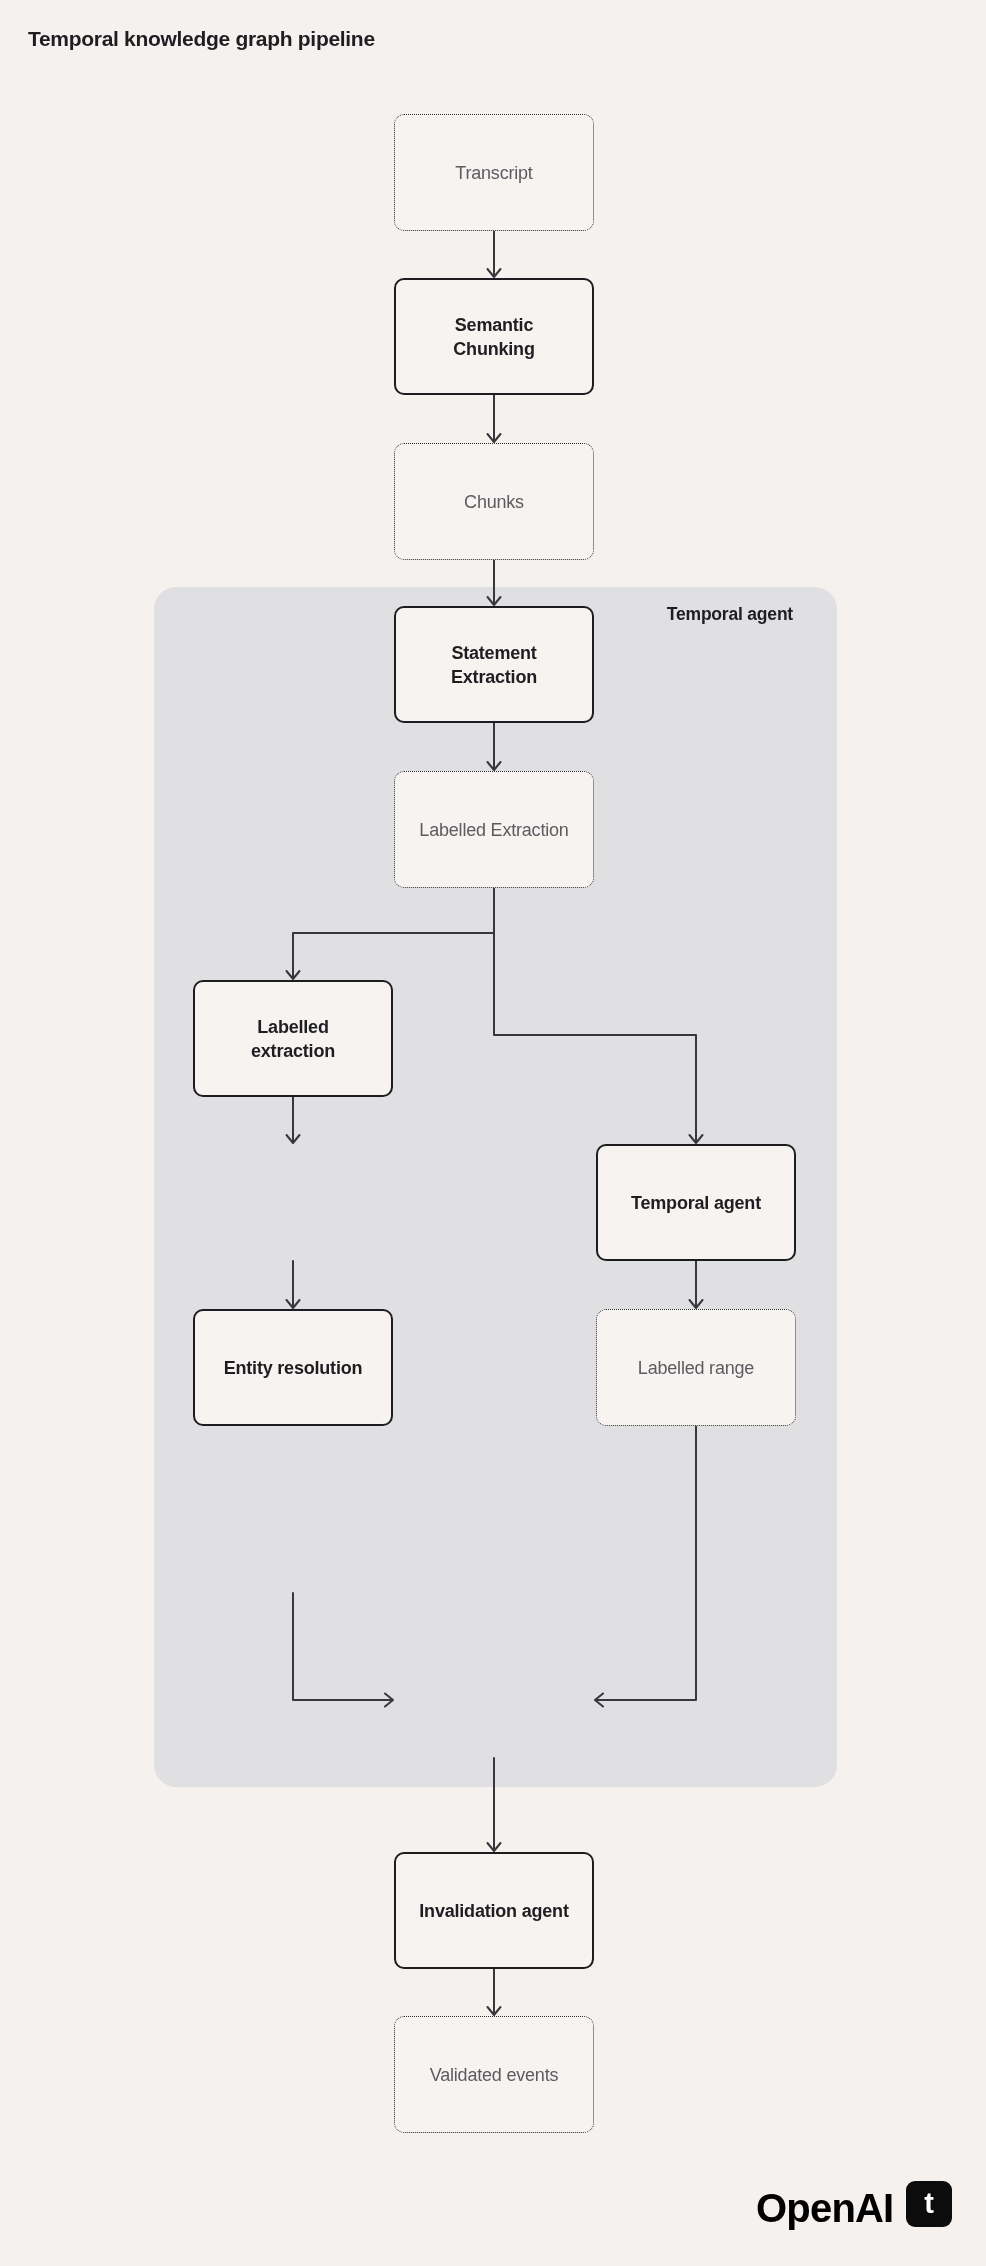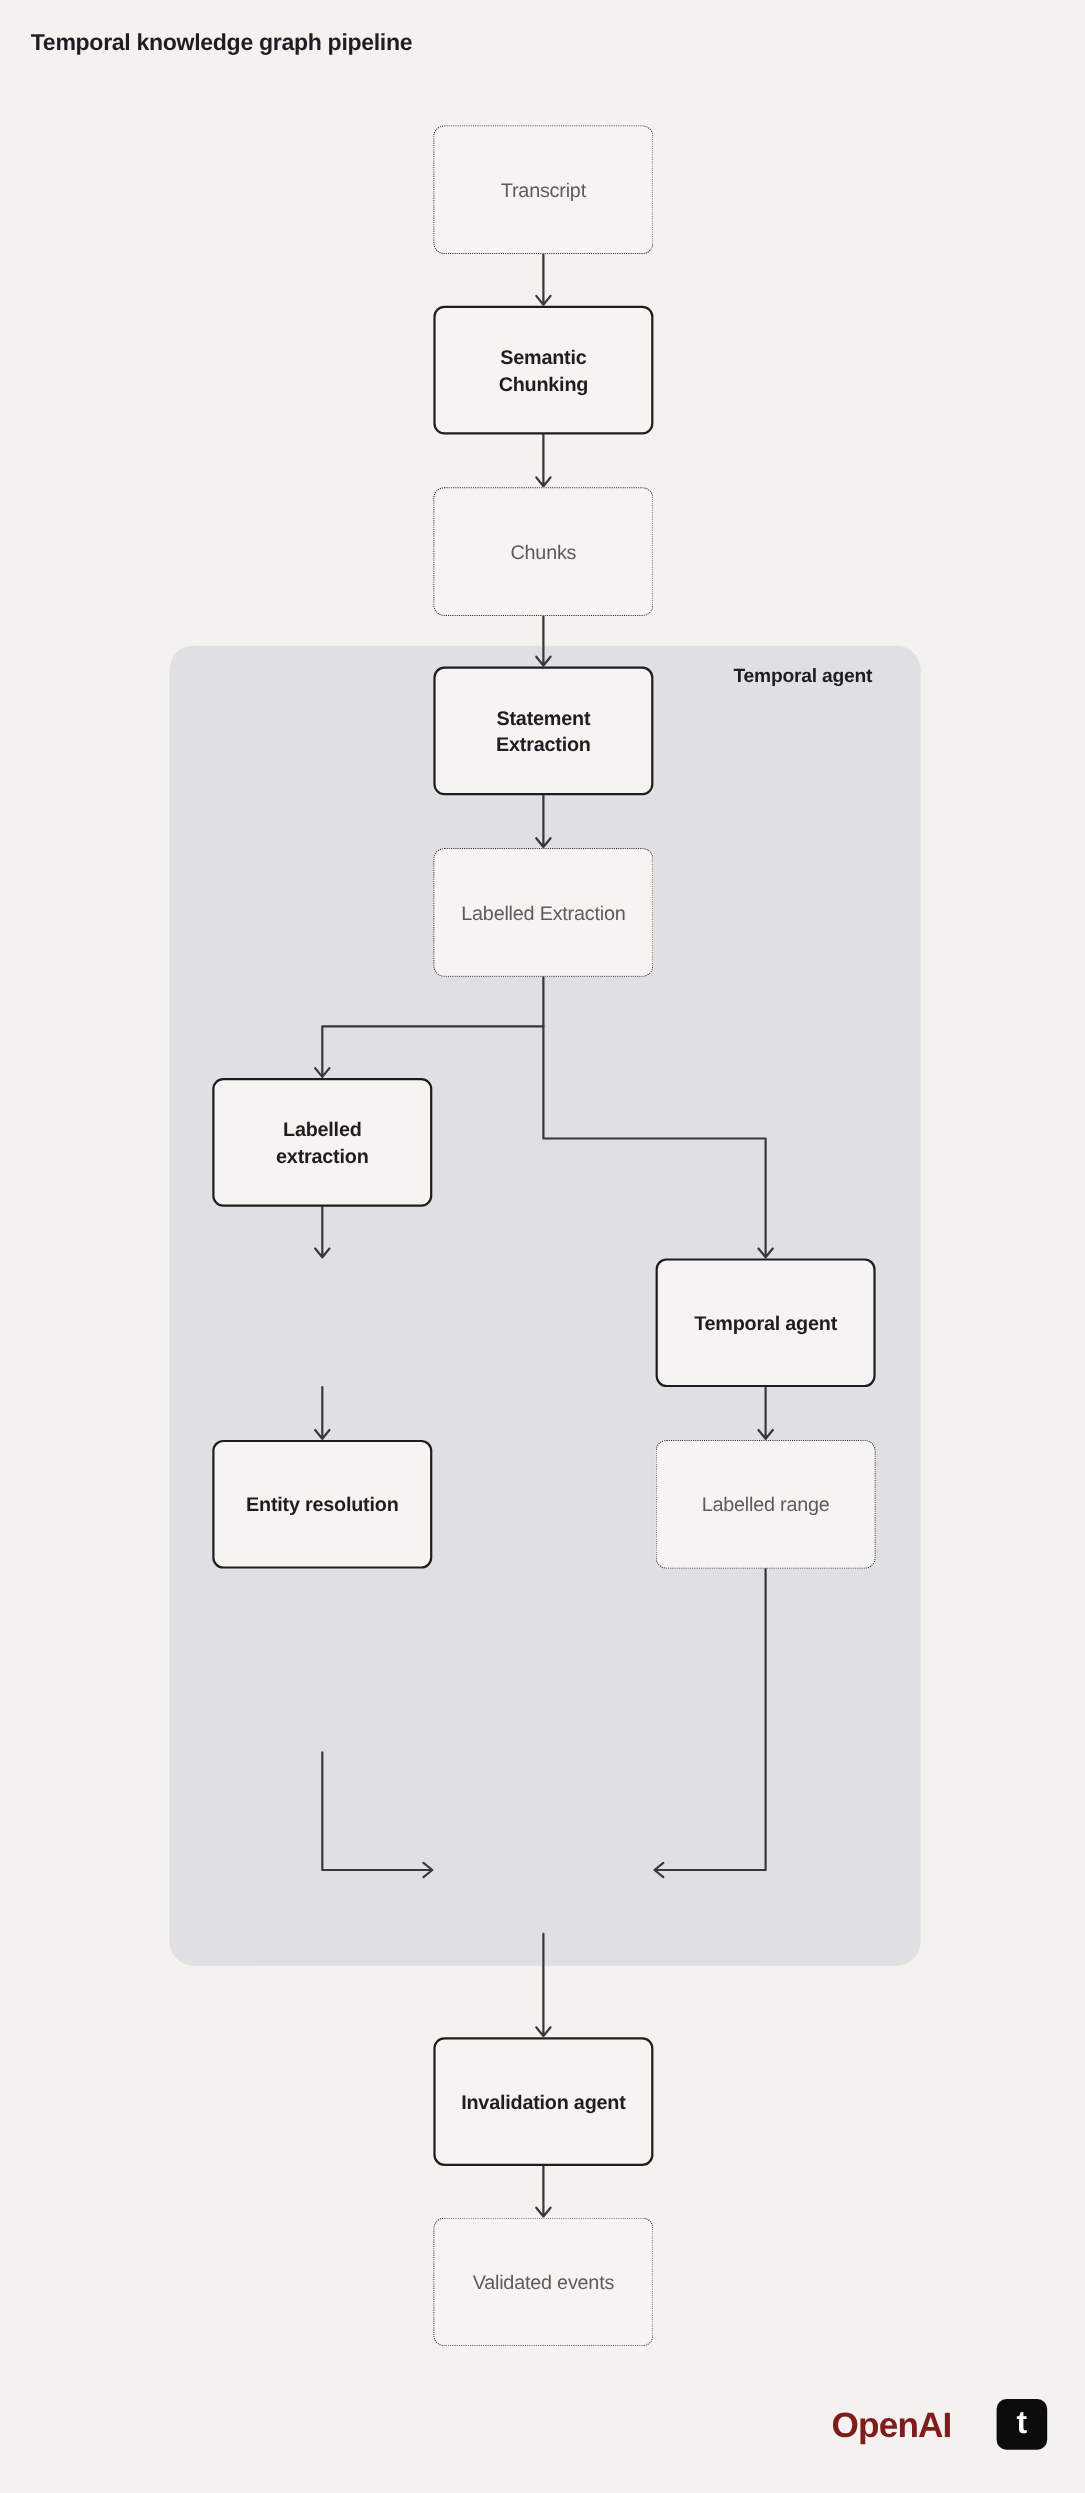--- a/index.html
+++ b/index.html
@@ -45,21 +45,21 @@
     border:2px solid #1d1c20;
     font-size:18px;font-weight:bold;color:#1e1d21;
   }
   .node.dotted{
     border:1.6px dotted #2c2b30;
     font-size:18px;font-weight:500;color:#5c5b60;
   }
 
   .openai-logo{
     position:absolute;left:756px;top:2186px;
-    font-size:32px;font-weight:bold;color:#7f1d1d;
+    font-size:40px;font-weight:bold;color:#000000;
     letter-spacing:-0.8px;z-index:3;
   }
   .tines-logo{
     position:absolute;left:906px;top:2181px;width:46px;height:46px;
     background:#0c0c0c;border-radius:9px;z-index:3;
     display:flex;align-items:center;justify-content:center;
   }
   .tines-logo span{
     color:#ffffff;font-size:29px;font-weight:bold;
     line-height:1;transform:translateY(-1px);

